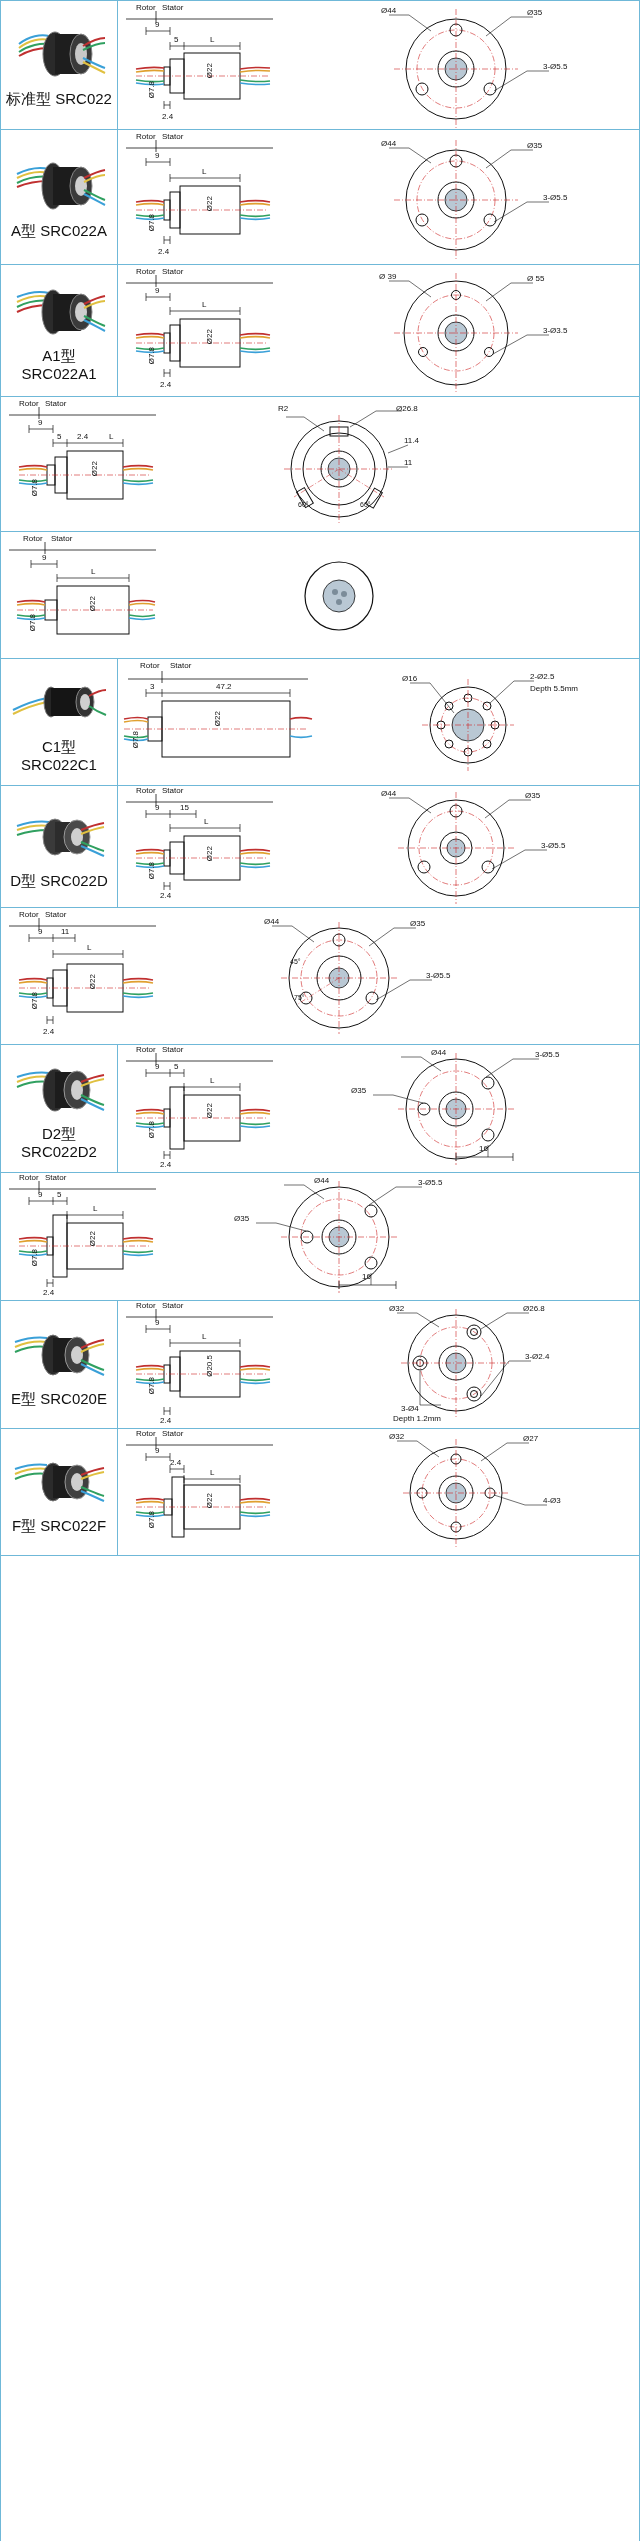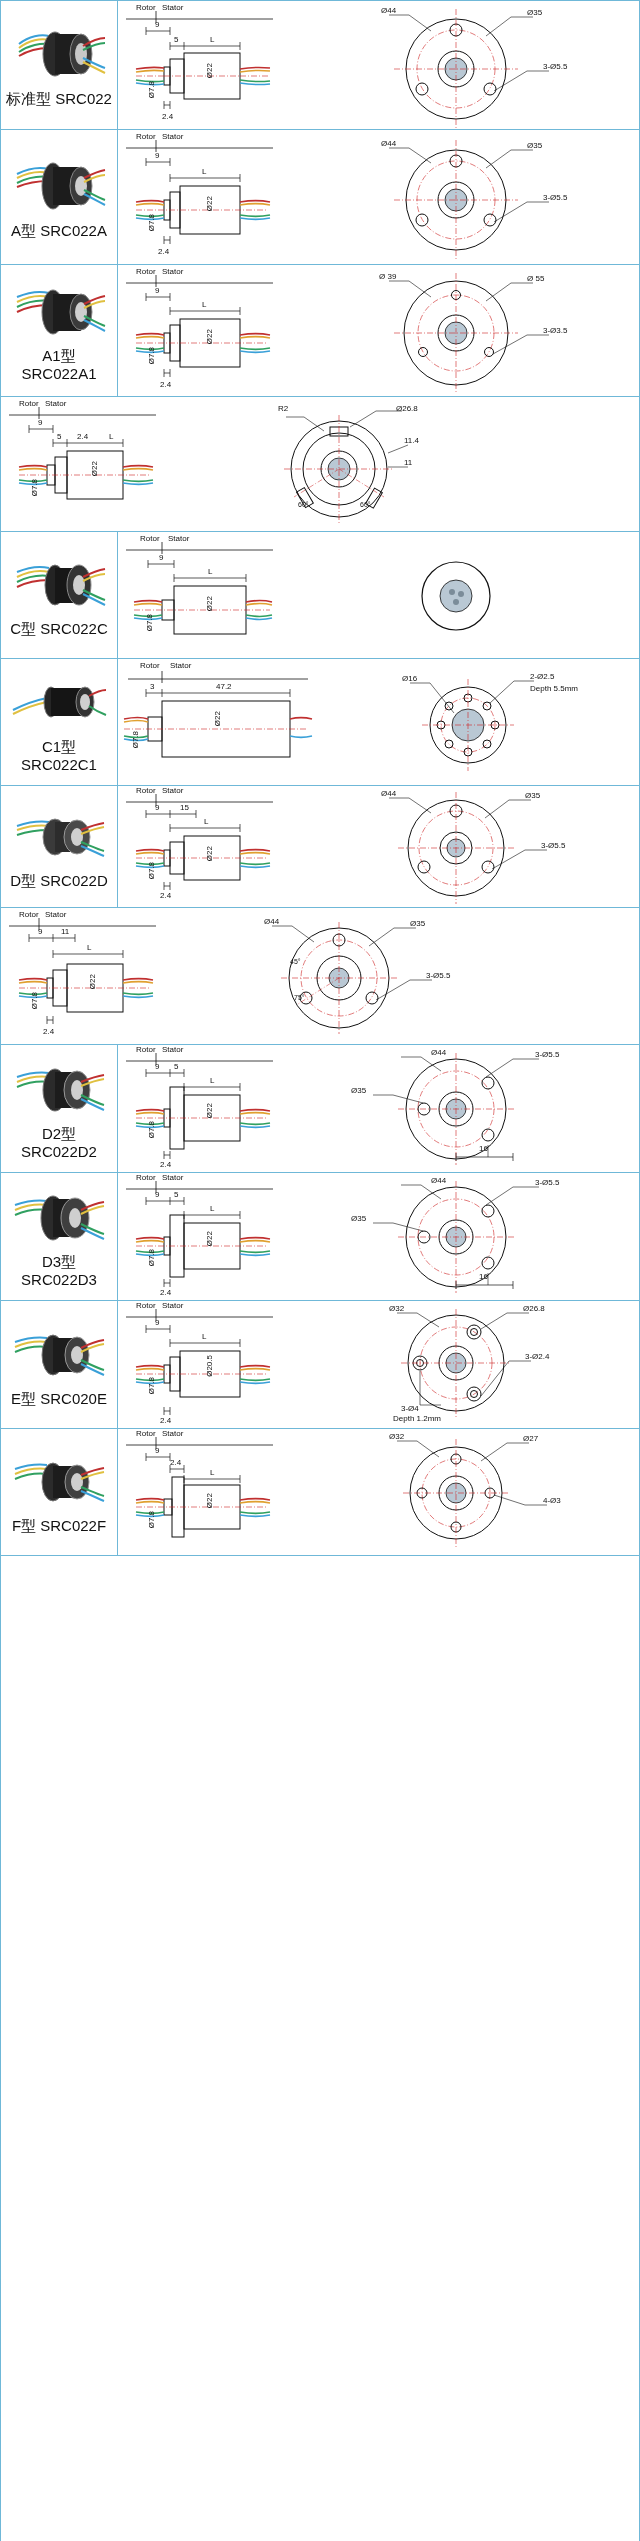--- a/index.html
+++ b/index.html
@@ -401,39 +401,20 @@
         <div class="lbl" style="left:232px;top:8px">Ø26.8</div>
         <div class="lbl" style="left:240px;top:40px">11.4</div>
         <div class="lbl" style="left:240px;top:62px">11</div>
         <div class="lbl sm" style="left:134px;top:104px">60°</div>
         <div class="lbl sm" style="left:196px;top:104px">60°</div>
       </div>
     </div>
   </div>
 
   <div class="row" style="height:127px">
-    <div class="cell-photo">
-      <div class="photo-img">
-        <svg width="96" height="62">
-          <path d="M6 20 C18 15 30 14 38 16" stroke="#3aa0d8" stroke-width="2" fill="none"></path>
-          <path d="M6 25 C18 19 30 18 38 20" stroke="#e0c040" stroke-width="2" fill="none"></path>
-          <path d="M6 30 C18 24 30 23 38 24" stroke="#30a060" stroke-width="2" fill="none"></path>
-          <path d="M6 35 C18 29 30 28 38 28" stroke="#c03030" stroke-width="2" fill="none"></path>
-          <ellipse cx="44" cy="33" rx="10" ry="20" fill="#242424" stroke="#777"></ellipse>
-          <rect x="44" y="16" width="24" height="35" fill="#171717"></rect>
-          <ellipse cx="68" cy="33" rx="12" ry="20" fill="#333" stroke="#8a8a8a"></ellipse>
-          <ellipse cx="68" cy="33" rx="6" ry="10" fill="#cfcfcf"></ellipse>
-          <path d="M72 25 C82 20 88 18 94 17" stroke="#c03030" stroke-width="2" fill="none"></path>
-          <path d="M72 29 C82 24 88 22 94 22" stroke="#e0c040" stroke-width="2" fill="none"></path>
-          <path d="M72 38 C82 43 88 46 94 48" stroke="#30a060" stroke-width="2" fill="none"></path>
-          <path d="M72 42 C82 47 88 50 94 53" stroke="#3aa0d8" stroke-width="2" fill="none"></path>
-        </svg>
-      </div>
-      <div class="model-label">C型 SRC022C</div>
-    </div>
     <div class="cell-draw">
       <div class="side-view">
         <svg width="163" height="127">
           <line x1="8" y1="18" x2="155" y2="18" stroke="#111" stroke-width="0.8"></line>
           <line x1="44" y1="10" x2="44" y2="22" stroke="#111" stroke-width="0.8"></line>
           <line x1="30" y1="32" x2="56" y2="32" stroke="#111" stroke-width="0.7"></line>
           <line x1="30" y1="28" x2="30" y2="36" stroke="#111" stroke-width="0.7"></line>
           <line x1="56" y1="28" x2="56" y2="36" stroke="#111" stroke-width="0.7"></line>
           <line x1="56" y1="46" x2="128" y2="46" stroke="#111" stroke-width="0.7"></line>
           <line x1="56" y1="42" x2="56" y2="50" stroke="#111" stroke-width="0.7"></line>
@@ -769,38 +750,20 @@
         </svg>
         <div class="lbl" style="left:150px;top:4px">Ø44</div>
         <div class="lbl" style="left:70px;top:42px">Ø35</div>
         <div class="lbl" style="left:254px;top:6px">3-Ø5.5</div>
         <div class="lbl" style="left:198px;top:100px">16</div>
       </div>
     </div>
   </div>
 
   <div class="row" style="height:128px">
-    <div class="cell-photo">
-      <div class="photo-img">
-        <svg width="96" height="62">
-          <path d="M4 20 C16 16 28 15 36 16" stroke="#3aa0d8" stroke-width="2" fill="none"></path>
-          <path d="M4 25 C16 20 28 19 36 20" stroke="#e0c040" stroke-width="2" fill="none"></path>
-          <path d="M4 30 C16 25 28 24 36 25" stroke="#30a060" stroke-width="2" fill="none"></path>
-          <ellipse cx="42" cy="33" rx="12" ry="22" fill="#2b2b2b" stroke="#777"></ellipse>
-          <rect x="42" y="14" width="22" height="38" fill="#1c1c1c"></rect>
-          <ellipse cx="64" cy="33" rx="14" ry="20" fill="#3f3f3f" stroke="#999"></ellipse>
-          <ellipse cx="64" cy="33" rx="6" ry="10" fill="#cfcfcf"></ellipse>
-          <path d="M70 25 C80 20 86 18 93 17" stroke="#c03030" stroke-width="2" fill="none"></path>
-          <path d="M70 29 C80 24 86 22 93 21" stroke="#e0c040" stroke-width="2" fill="none"></path>
-          <path d="M70 39 C80 44 86 47 93 49" stroke="#30a060" stroke-width="2" fill="none"></path>
-          <path d="M70 43 C80 48 86 51 93 54" stroke="#3aa0d8" stroke-width="2" fill="none"></path>
-        </svg>
-      </div>
-      <div class="model-label">D3型 SRC022D3</div>
-    </div>
     <div class="cell-draw">
       <div class="side-view">
         <svg width="163" height="128">
           <line x1="8" y1="16" x2="155" y2="16" stroke="#111" stroke-width="0.8"></line>
           <line x1="38" y1="8" x2="38" y2="20" stroke="#111" stroke-width="0.8"></line>
           <line x1="28" y1="28" x2="52" y2="28" stroke="#111" stroke-width="0.7"></line>
           <line x1="28" y1="24" x2="28" y2="32" stroke="#111" stroke-width="0.7"></line>
           <line x1="52" y1="24" x2="52" y2="32" stroke="#111" stroke-width="0.7"></line>
           <line x1="52" y1="28" x2="66" y2="28" stroke="#111" stroke-width="0.7"></line>
           <line x1="66" y1="24" x2="66" y2="32" stroke="#111" stroke-width="0.7"></line>

